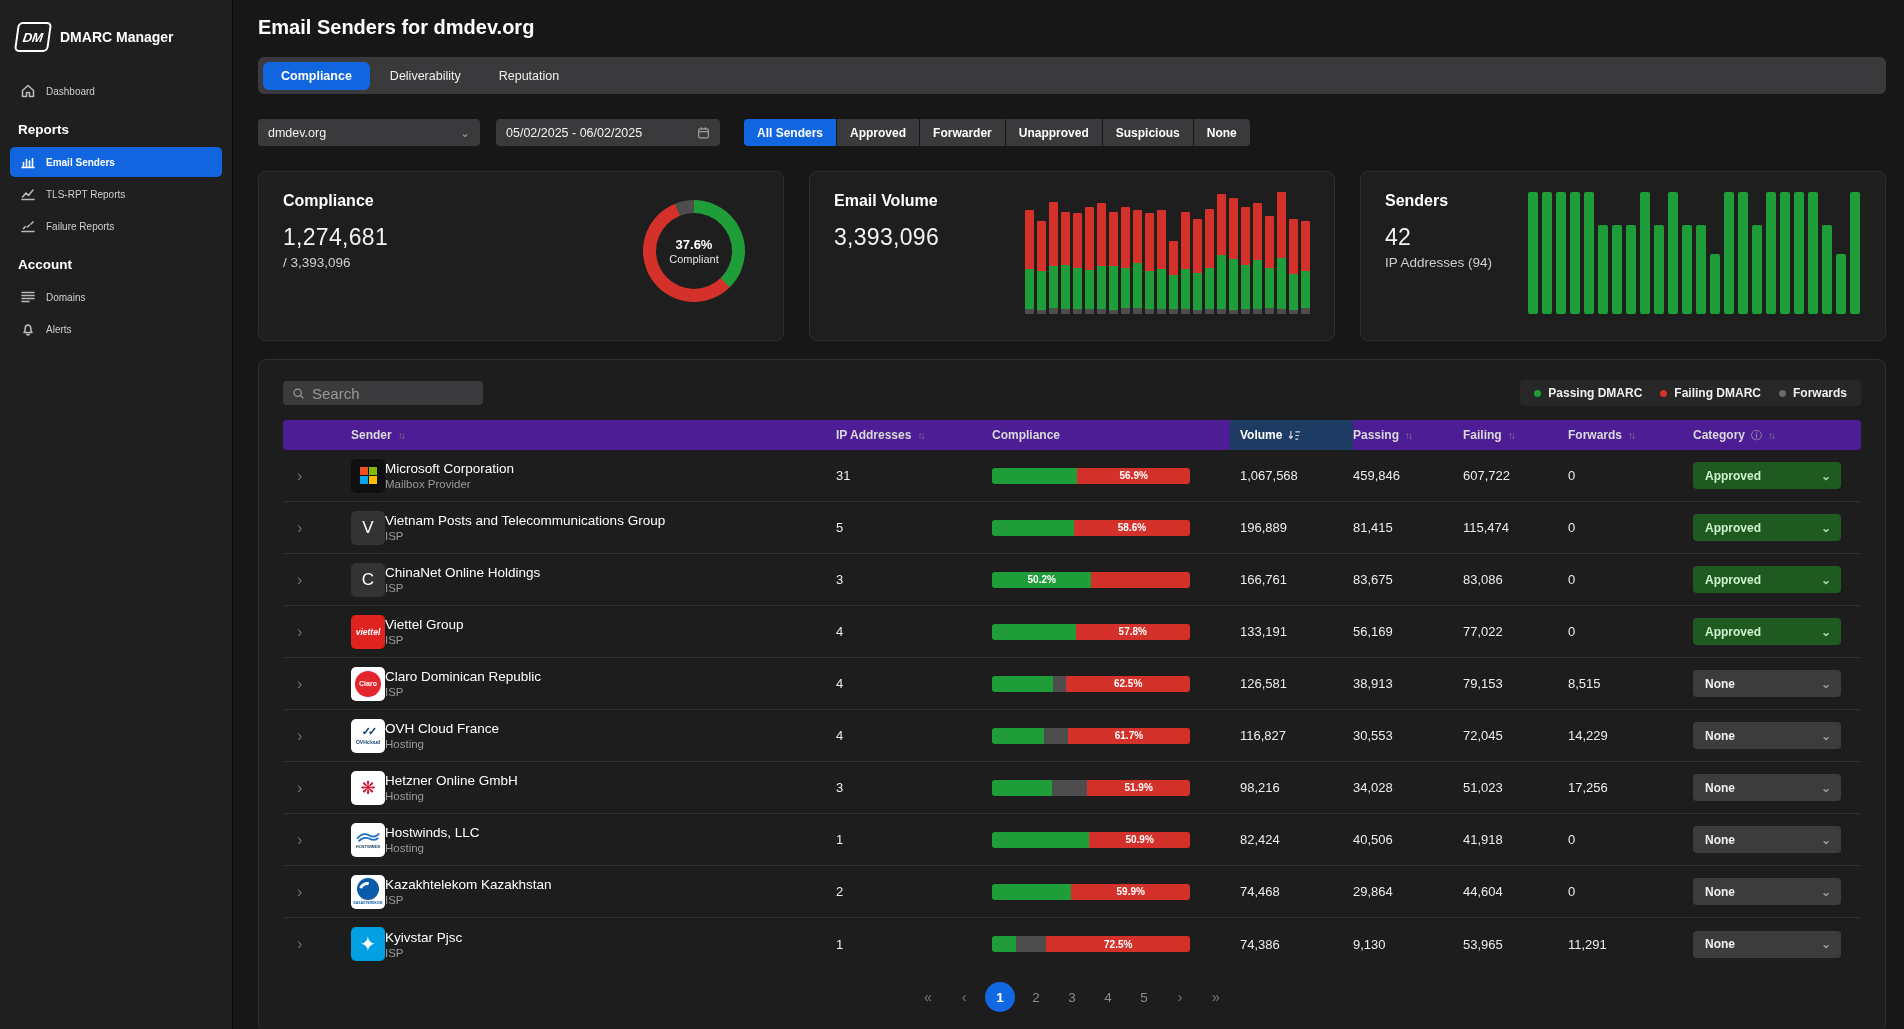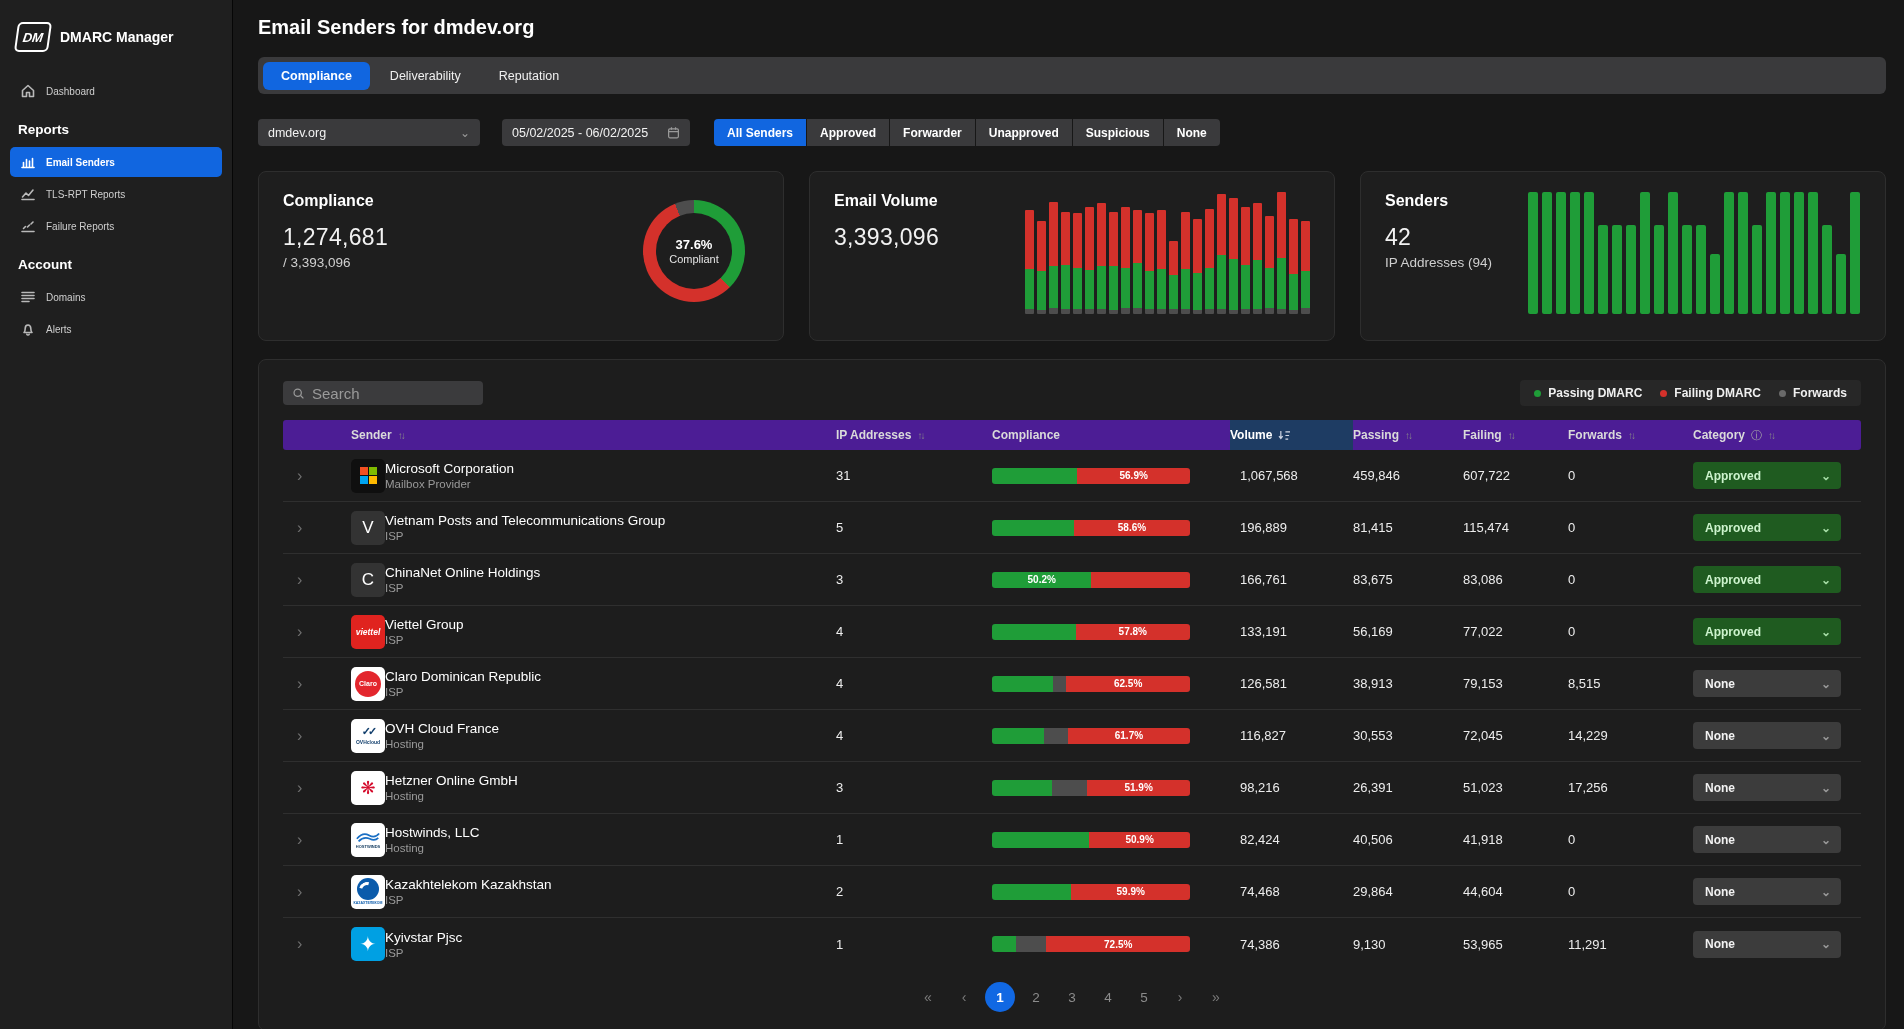--- a/index.html
+++ b/index.html
@@ -29,21 +29,21 @@
   .tabs { background:#3a3a3c; border-radius:6px; height:37px; display:flex;
     align-items:center; padding:0 5px; gap:2px; }
   .tab { padding:7px 18px; font-size:12.5px; color:#f0f0f0; border-radius:6px; cursor:pointer; }
   .tab.active { background:#1166e0; color:#fff; font-weight:bold; }
 
   .filters { display:flex; align-items:center; margin-top:25px; gap:16px; height:27px; }
   .select, .datebox { background:#3a3a3c; border-radius:4px; height:27px; display:flex;
     align-items:center; justify-content:space-between; padding:0 10px; font-size:12.5px;
     color:#f2f2f2; cursor:pointer; }
   .select { width:222px; }
-  .datebox { width:188px; margin-left:6px; }
+  .datebox { width:224px; }
   .select .chev { color:#9a9a9a; font-size:12px; }
   .datebox svg { width:13px; height:13px; stroke:#9a9a9a; fill:none; stroke-width:1.5; }
   .segmented { display:flex; margin-left:8px; gap:1px; border-radius:4px; overflow:hidden; }
   .seg-btn { background:#3a3a3c; color:#fff; font-size:12px; font-weight:bold;
     height:27px; display:flex; align-items:center; padding:0 13px; cursor:pointer; }
   .seg-btn.active { background:#1166e0; }
 
   
   .cards { display:grid; grid-template-columns:1fr 1fr 1fr; gap:25px; margin-top:25px; }
   .card { background:#1e1e1e; border:1px solid #2e2e2e; border-radius:8px; height:170px;
@@ -82,21 +82,21 @@
   .tlegend .item { display:flex; align-items:center; gap:7px; font-size:12px; font-weight:bold; color:#f0f0f0; }
   .tlegend .dot { width:7px; height:7px; }
 
   .tgrid { display:grid;
     grid-template-columns:40px minmax(0,1fr) 156px 248px 113px 110px 105px 125px 168px; }
   .thead { background:#4c1d95; border-radius:3px; height:30px; align-items:center;
     font-size:12px; font-weight:bold; color:#dadada; }
   .thead .th { display:flex; align-items:center; gap:6px; height:100%; padding-right:6px; }
   .thead .th.sender { padding-left:28px; }
   .sorticons { color:#8a8a8a; font-size:10px; letter-spacing:-2px; font-weight:normal; }
-  .th.volume { background:#1e3c63; color:#fff; margin-left:-10px; }
+  .th.volume { background:#1e3c63; color:#fff; padding-left:10px; margin-left:-10px; }
   .info-i { color:#a8a8a8; font-size:11px; font-weight:normal; }
 
   .trow { height:52px; align-items:center; border-bottom:1px solid #2f2f2f; font-size:13px; color:#ededed; }
   .trow:last-child { border-bottom:none; }
   .expander { color:#6f6f6f; font-size:16px; padding-left:14px; cursor:pointer; }
   .sendercell { display:flex; align-items:center; gap:0; padding-left:28px; min-width:0; }
   .slogo { width:34px; height:34px; border-radius:5px; flex:none; display:flex; flex-direction:column;
     align-items:center; justify-content:center; overflow:hidden; }
   .sname { font-size:13.5px; color:#fff; white-space:nowrap; }
   .stype { font-size:11.5px; color:#9a9a9a; margin-top:2px; }
@@ -652,21 +652,21 @@
             <div>3</div>
             <div>
               <div class="cbar">
                 <div class="seg" style="width: 30.5%; background: rgb(31, 157, 56);"></div>
                 <div class="seg" style="width: 17.6%; background: rgb(77, 77, 77);"></div>
                 <div class="seg" style="width: 51.9%; background: rgb(212, 49, 43);"></div>
                 <span class="blabel" style="left: 74.05%;">51.9%</span>
               </div>
             </div>
             <div>98,216</div>
-            <div>26,391</div>
+            <div>34,028</div>
             <div>51,023</div>
             <div>17,256</div>
             <div>
               <div class="catsel gray">
                 <span>None</span>
                 <span class="chev">⌄</span>
               </div>
             </div>
           </div>
           <div class="tgrid trow">

